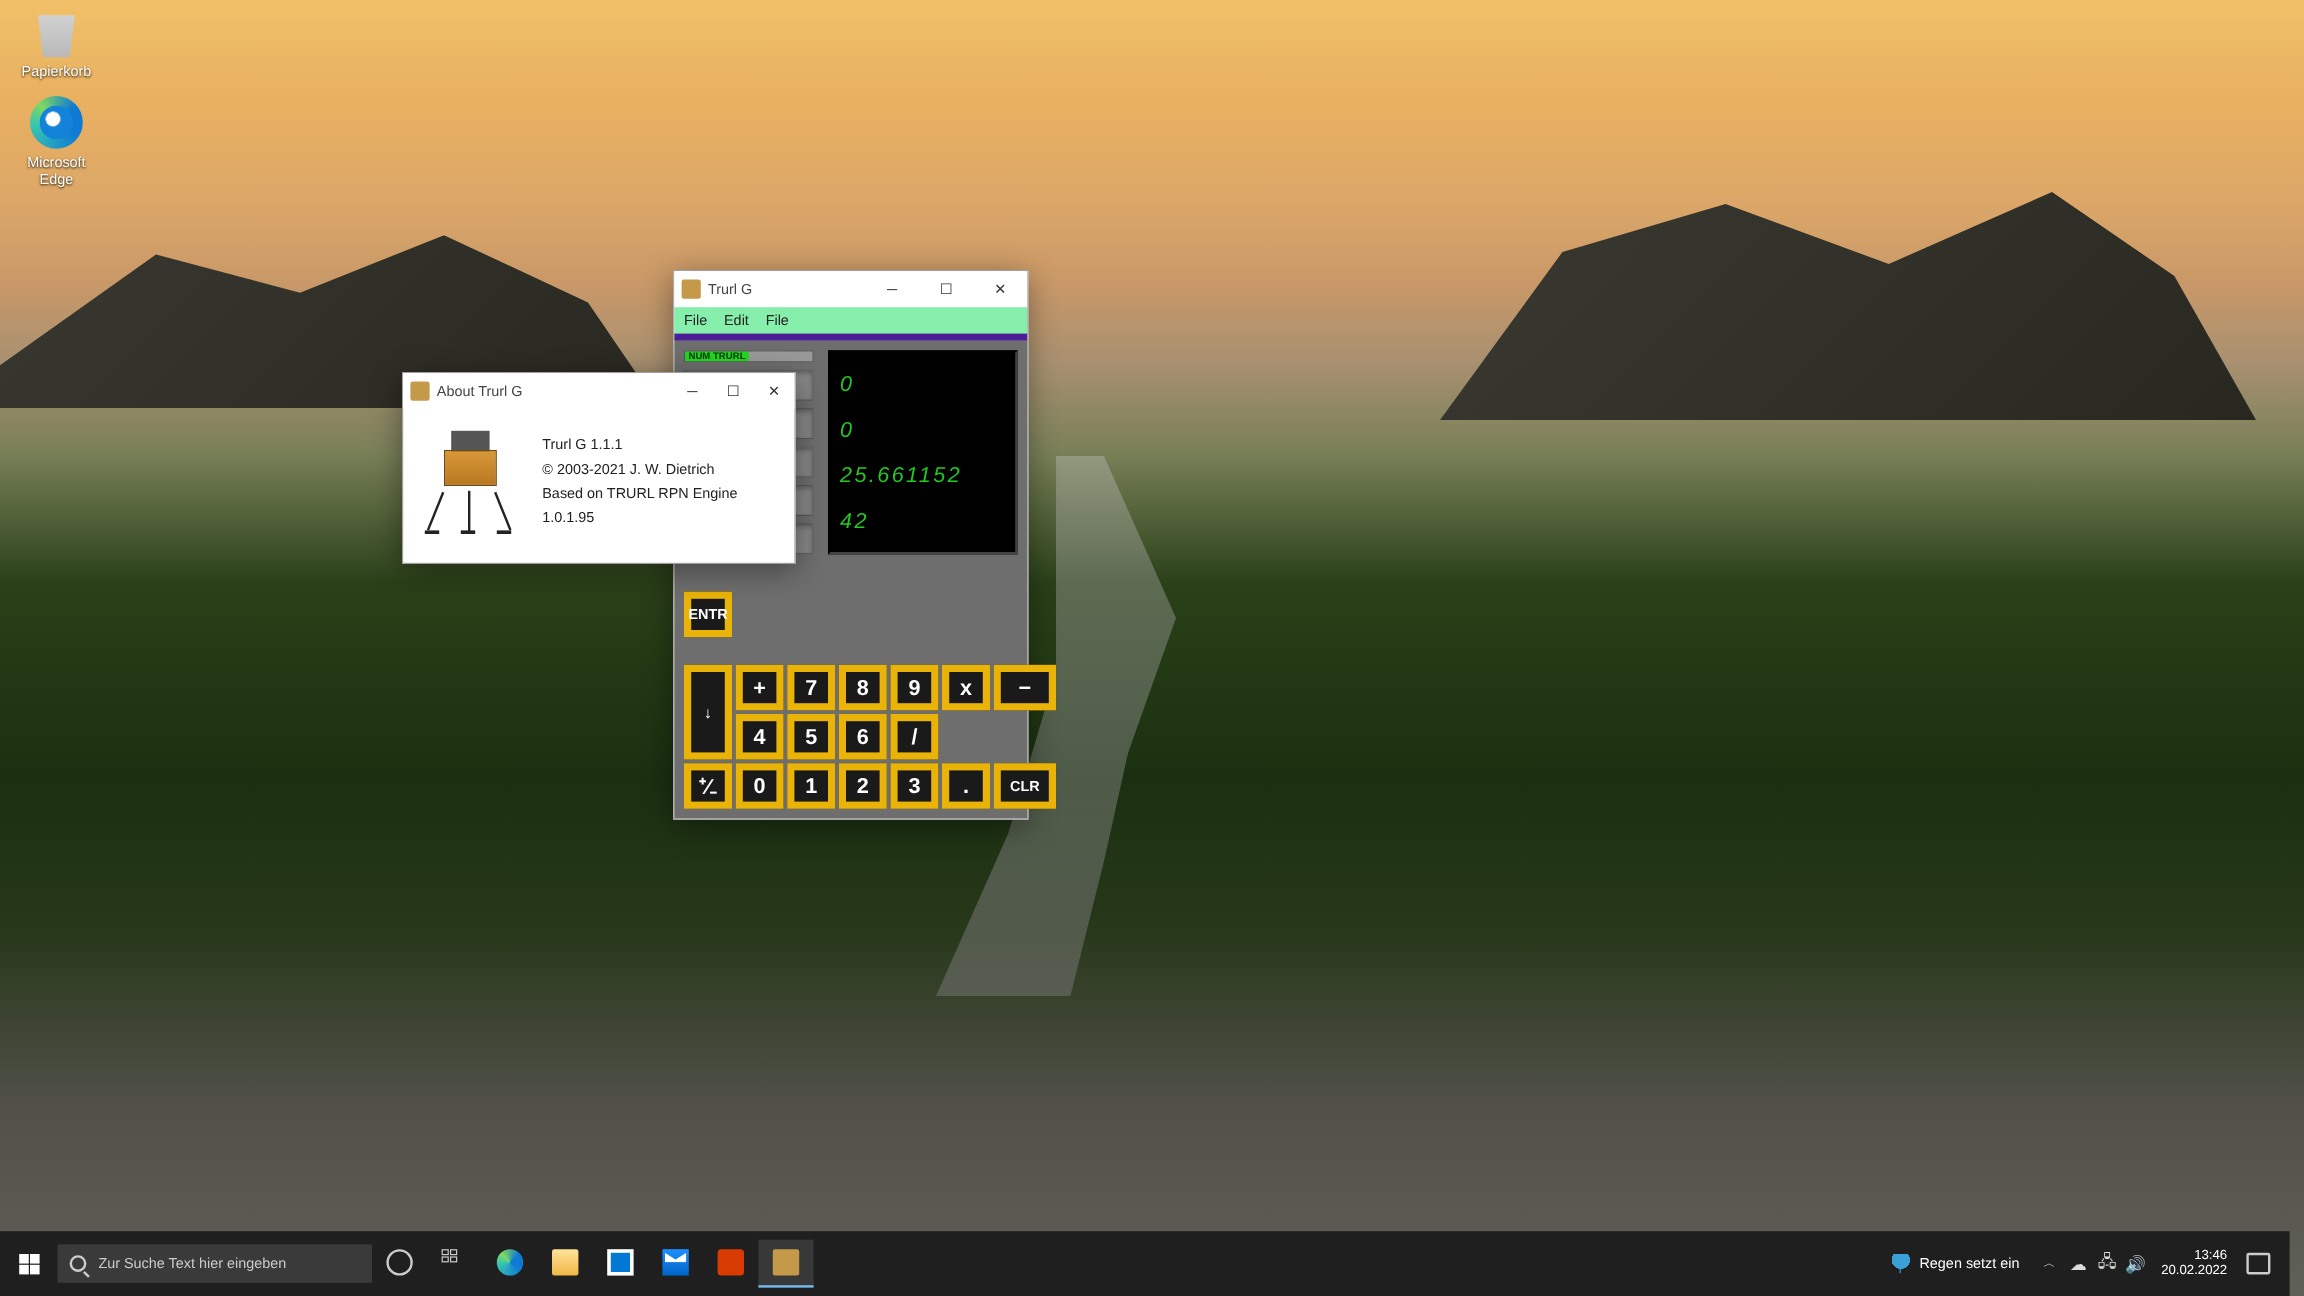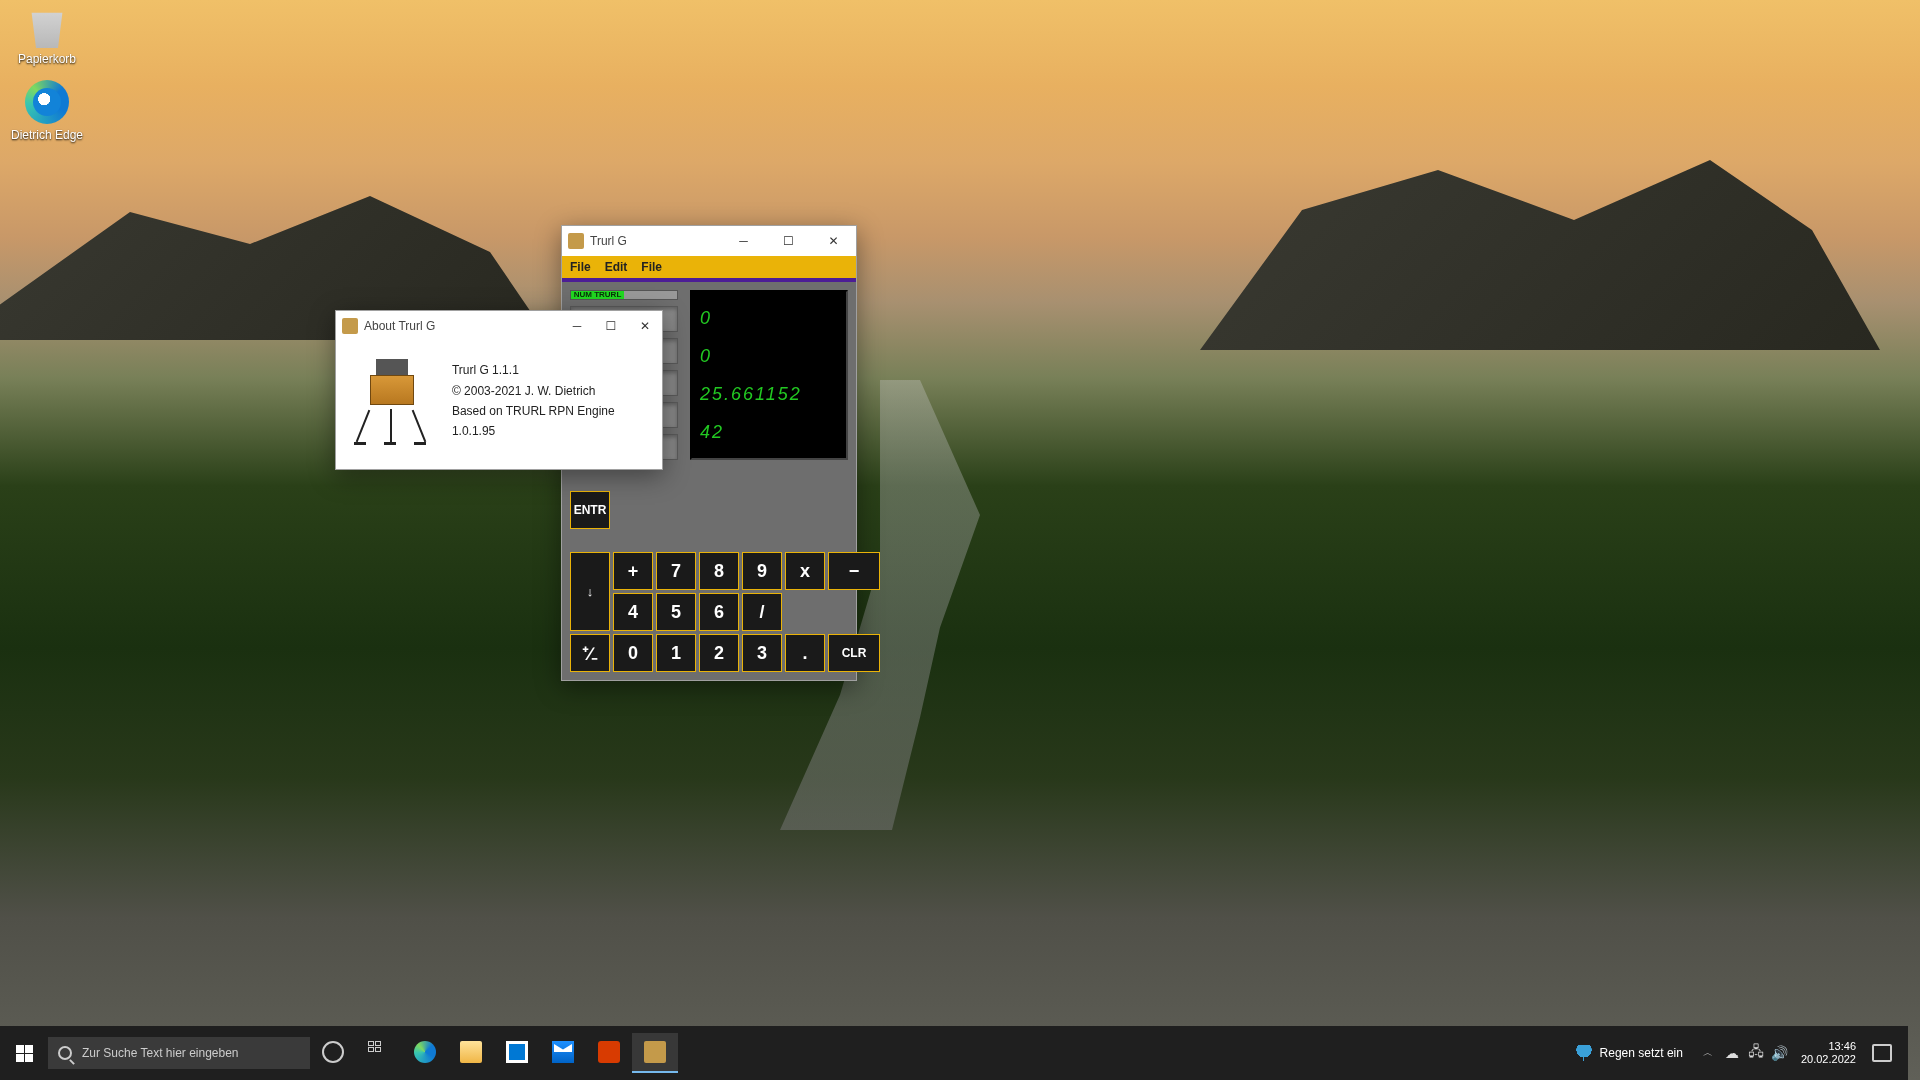--- a/index.html
+++ b/index.html
@@ -29,33 +29,33 @@
 .win { position: absolute; background: #fff; border: 1px solid #a0a0a0; box-shadow: 0 6px 24px rgba(0,0,0,0.4); }
 .titlebar { height: 30px; display: flex; align-items: center; font-size: 12px; background: #fff; }
 .titlebar .ticon { width: 16px; height: 16px; margin: 0 6px; background: #c49a4a; border-radius: 2px; }
 .titlebar .title { flex: 1; color: #444; }
 .winbtns { display: flex; }
 .winbtn { width: 45px; height: 30px; display: flex; align-items: center; justify-content: center; font-size: 12px; color: #333; cursor: pointer; }
 .about .winbtn { width: 34px; }
 
 
 .calc { left: 561px; top: 225px; width: 296px; }
-.menubar { display: flex; gap: 14px; padding: 4px 8px; font-size: 12px; color: #222; background: #eab308; border-bottom: 4px solid #4c1d95; font-weight: bold; }
+.menubar { display: flex; gap: 14px; padding: 4px 8px; font-size: 12px; color: #222; background: #86efac; border-bottom: 6px solid #4c1d95; }
 .menubar span { cursor: pointer; }
 .calcbody { background: #6e6e6e; padding: 8px; }
 .upper { display: flex; gap: 12px; }
 .leftcol { width: 108px; display: flex; flex-direction: column; gap: 6px; }
 .numlock { flex:1; background:#888; height:26px; border:1px solid #555; display:flex; }
 .numlock .on { flex:1; background:#21d821; display:flex; align-items:center; justify-content:center; font-size:8px; font-weight:bold; line-height:1.05; text-align:center; color:#083008; }
 .numlock .off { flex:1; background:#999; }
 .slot { height: 26px; background: #888; border: 1px solid #5a5a5a; box-shadow: inset 0 2px 4px rgba(0,0,0,0.3); }
 .display { flex: 1; background: #000; border: 2px inset #444; padding: 10px 8px; display: flex; flex-direction: column; justify-content: space-around; gap: 6px; font-family: "Courier New", monospace; }
 .dline { color: #22c822; font-size: 18px; letter-spacing: 2px; text-align: left; white-space: pre; font-weight: 500; font-style: italic; }
 .keypad { margin-top: 10px; display: grid; grid-template-columns: 40px 40px 40px 40px 40px 40px 52px; grid-auto-rows: 38px; gap: 3px; }
-.key { background: #1a1a1a; color: #fff; display: flex; align-items: center; justify-content: center; font-size: 18px; font-weight: bold; cursor: pointer; border: 1px solid #eab308; }
+.key { background: #1a1a1a; color: #fff; display: flex; align-items: center; justify-content: center; font-size: 18px; font-weight: bold; cursor: pointer; border: 6px solid #eab308; }
 .key.small { font-size: 12px; }
 .key.tall { grid-row: span 2; font-size: 13px; }
 
 
 .about { left: 335px; top: 310px; width: 328px; height: 160px; }
 .about-body { display: flex; padding: 14px 10px; gap: 18px; align-items: center; }
 .lander { width: 92px; height: 92px; position: relative; }
 .lander .mod { position:absolute; left:24px; top:20px; width:44px; height:30px; background:linear-gradient(#d89838,#b87820); border:1px solid #704810; }
 .lander .top { position:absolute; left:30px; top:4px; width:32px; height:18px; background:#555; }
 .lander .leg { position:absolute; bottom:4px; width:2px; height:34px; background:#222; }
@@ -103,21 +103,21 @@
     <div class="mtn mtn2"></div>
 </div>
 <div class="river"></div>
 
 <div class="desk-icon" style="left:8px; top:4px;">
   <div class="ic bin-ic"></div>
   <div>Papierkorb</div>
 </div>
 <div class="desk-icon" style="left:8px; top:80px;">
   <div class="ic edge-ic"></div>
-  <div>Dietrich Edge</div>
+  <div>Microsoft Edge</div>
 </div>
 
 <div class="win calc">
   <div class="titlebar">
     <div class="ticon"></div>
     <div class="title">Trurl G</div>
     <div class="winbtns">
       <div class="winbtn">─</div>
       <div class="winbtn">☐</div>
       <div class="winbtn close">✕</div>

